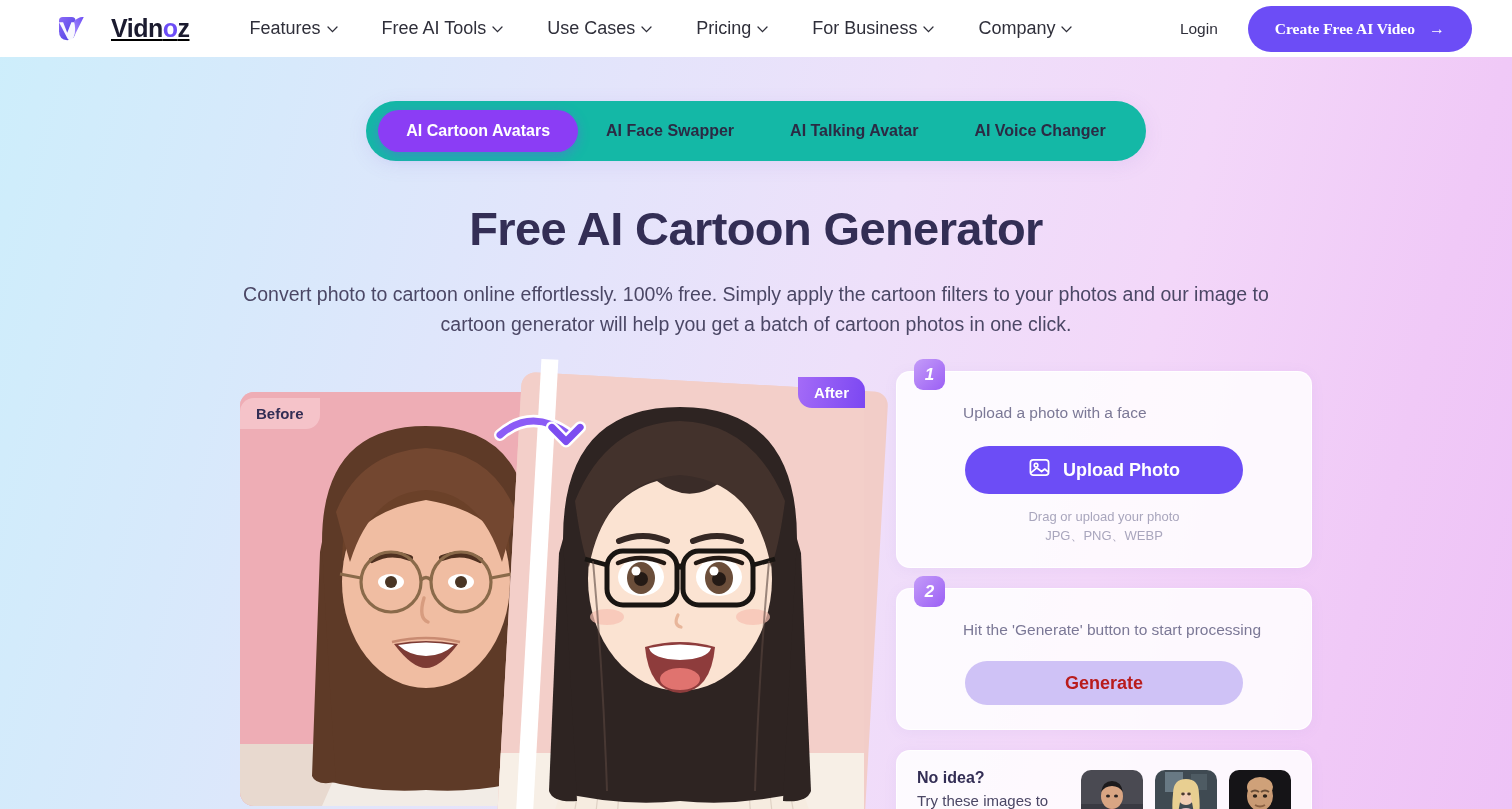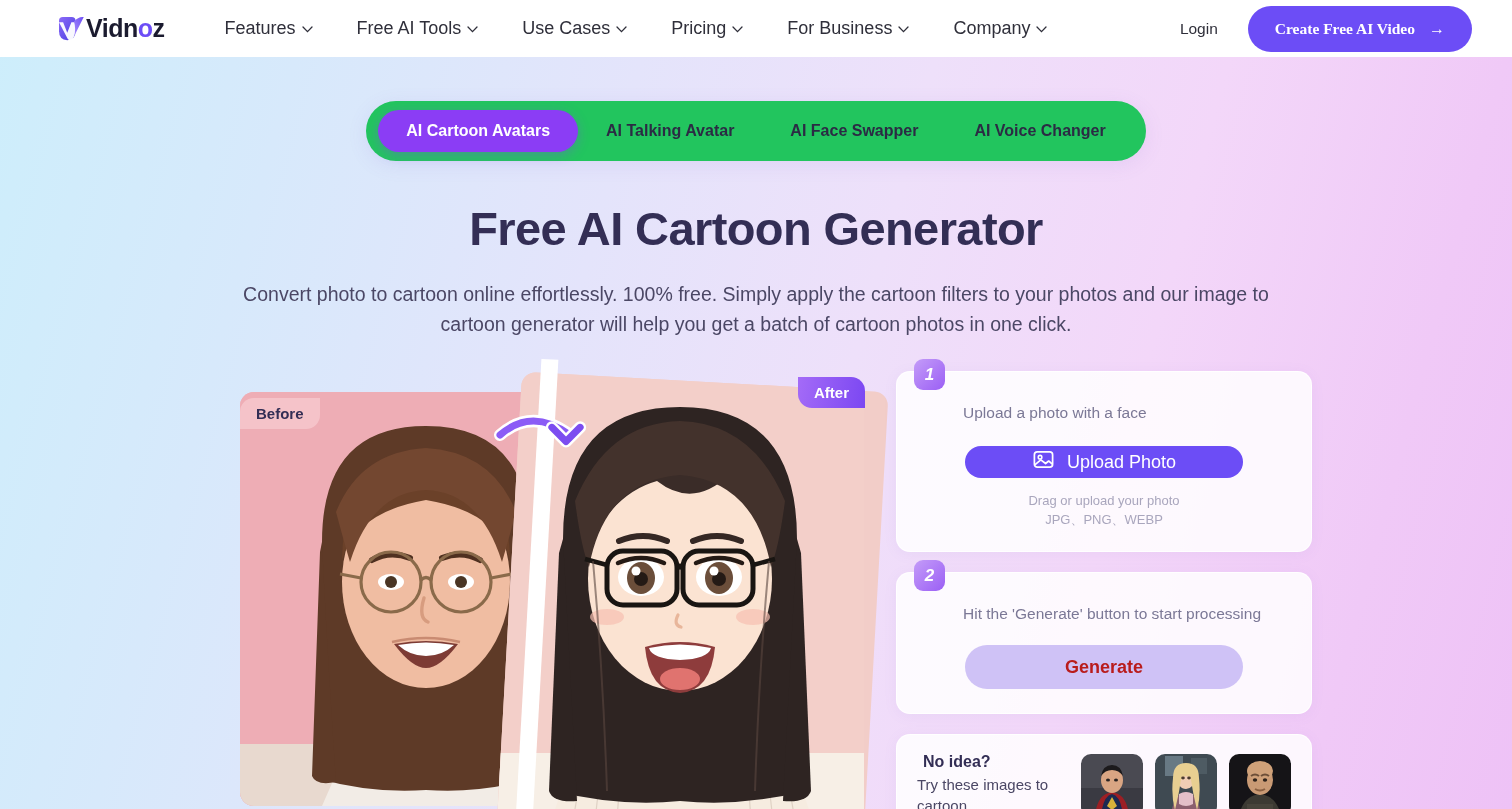--- a/index.html
+++ b/index.html
@@ -21,23 +21,24 @@
     background: #ffffff;
     display: flex;
     align-items: center;
     padding: 0 40px 0 56px;
     position: relative;
     z-index: 50;
   }
   .logo-wrap {
     display: flex;
     align-items: center;
-    gap: 0;
+    gap: 25px;
     margin-right: 38px;
     cursor: pointer;
+    text-decoration: underline;
   }
   .logo-mark { width: 30px; height: 30px; display:block; }
   .logo-text {
     font-size: 25px;
     font-weight: 700;
     letter-spacing: -0.5px;
     color: #1b1b2f;
     line-height: 1;
   }
   .logo-text .o { color: #6c4df6; }
@@ -95,21 +96,21 @@
   }
   .cta-arrow { font-size: 16px; line-height: 1; }
 
   
   .tabbar-wrap {
     display: flex;
     justify-content: center;
     margin-top: 44px;
   }
   .tabbar {
-    background: #22c55e;
+    background: #14b8a6;
     border-radius: 999px;
     padding: 9px 12px;
     display: flex;
     align-items: flex-start;
     gap: 0;
     box-shadow: 0 4px 20px rgba(120,90,200,0.10);
   }
   .tab {
     font-size: 16px;
     font-weight: 700;
@@ -272,27 +273,27 @@
     margin-left: 40px;
     margin-top: 10px;
   }
   .upload-btn {
     margin: 24px auto 0;
     display: flex;
     align-items: center;
     justify-content: center;
     gap: 12px;
     width: 278px;
-    height: 32px;
+    height: 48px;
     border: none;
     border-radius: 999px;
     background: #6c4df6;
     color: #ffffff;
     font-size: 18px;
-    font-weight: 400;
+    font-weight: 700;
     cursor: pointer;
     font-family: "Liberation Sans", sans-serif;
   }
   .upload-hint {
     margin-top: 13px;
     text-align: center;
     font-size: 13px;
     color: #a9a6bd;
     line-height: 1.55;
   }
@@ -323,21 +324,20 @@
     display: flex;
     align-items: center;
     gap: 12px;
   }
   .noidea-text { flex: 0 0 auto; width: 150px; }
   .noidea-title {
     font-size: 16px;
     font-weight: 700;
     color: #332e55;
     margin-bottom: 4px;
-    margin-left: 6px;
   }
   .noidea-sub {
     font-size: 15px;
     color: #4b4765;
     line-height: 1.35;
   }
   .thumbs { display: flex; gap: 12px; margin-left: auto; }
   .thumb {
     width: 62px;
     height: 62px;
@@ -428,22 +428,22 @@
     <button class="cta-btn">
       <span>Create Free AI Video</span>
       <span class="cta-arrow">→</span>
     </button>
   </div>
 </div>
 
 <div class="tabbar-wrap">
   <div class="tabbar">
     <div class="tab active">AI Cartoon Avatars</div>
+    <div class="tab">AI Face Swapper</div>
     <div class="tab">AI Talking Avatar</div>
-    <div class="tab">AI Face Swapper</div>
     <div class="tab">AI Voice Changer</div>
   </div>
 </div>
 
 <h1 class="hero-title">Free AI Cartoon Generator</h1>
 <p class="hero-sub">Convert photo to cartoon online effortlessly. 100% free. Simply apply the cartoon filters to your photos and our image to cartoon generator will help you get a batch of cartoon photos in one click.</p>
 
 <div class="content">
 
   <div class="showcase">

